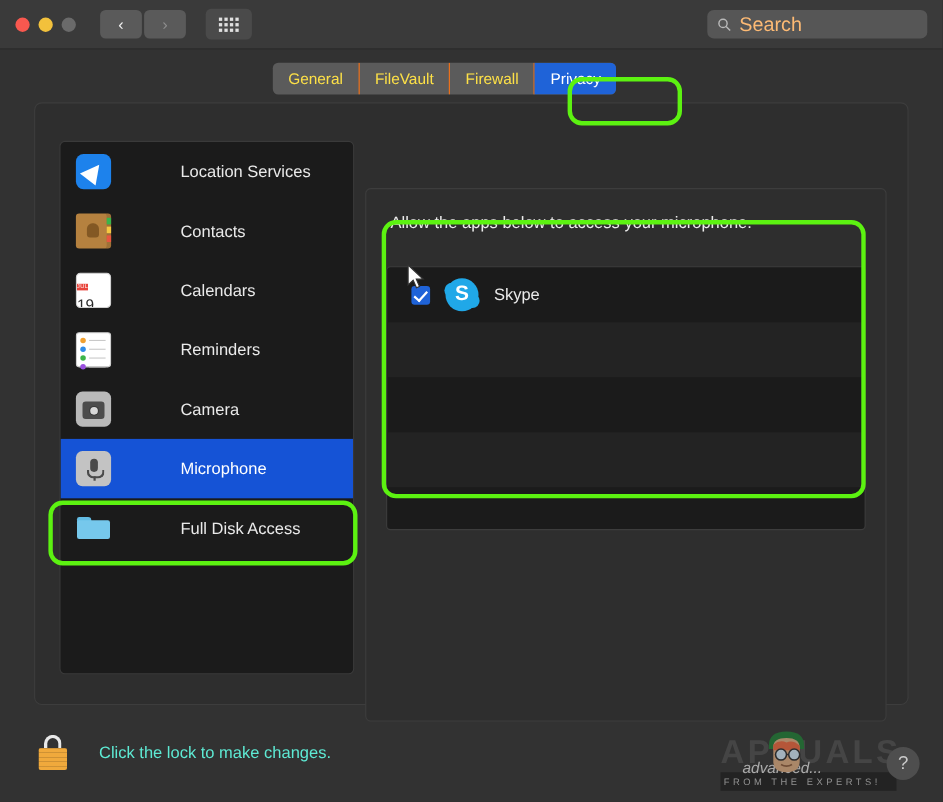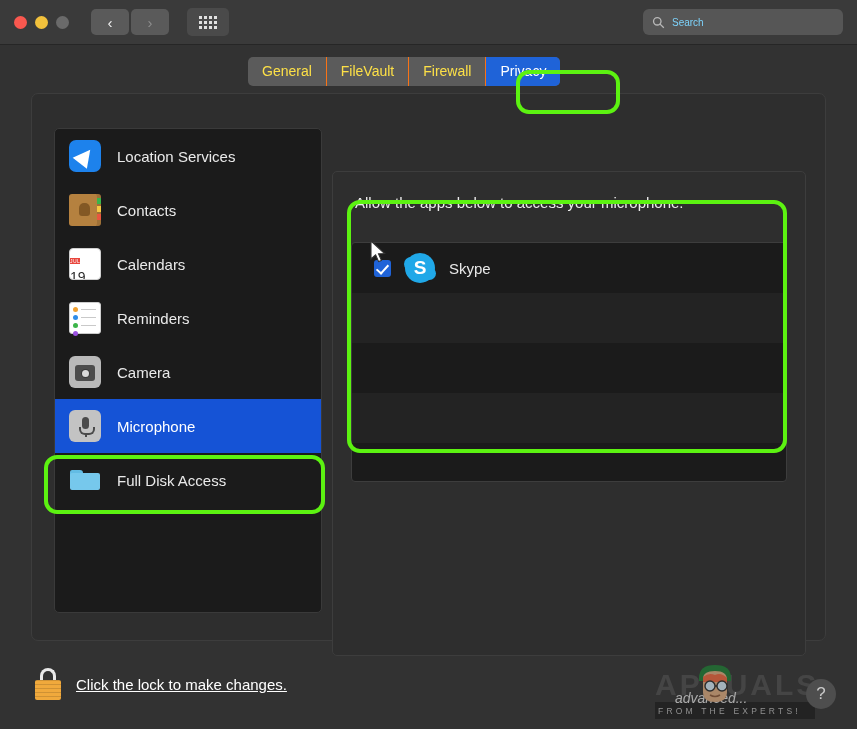--- a/index.html
+++ b/index.html
@@ -47,21 +47,21 @@
     font-size:15px; color:#ededed; pointer-events:none;
   }
 
   .searchbox {
     position:absolute; right:14px; top:9px;
     width:200px; height:26px; border-radius:6px;
     background:#565656;
     display:flex; align-items:center; padding-left:9px; gap:7px;
   }
   .searchbox .mag { width:13px; height:13px; flex:0 0 auto; }
-  .searchbox .ph { font-size:10px; color:#7dd3fc; }
+  .searchbox .ph { font-size:18px; color:#fdba74; }
 
   
   .tabzone { position:relative; height:48px; }
   .tabs {
     position:absolute; left:248px; top:12px;
     display:flex; border-radius:5px; overflow:hidden;
     background:#5b5b5b;
   }
   .tab {
     padding:6px 14px 7px; font-size:14px; color:#fde047;
@@ -85,21 +85,21 @@
 
   .sidebar {
     position:absolute; left:22px; top:34px;
     width:268px; height:485px;
     background:#1b1b1b; border:1px solid #3a3a3a; border-radius:5px;
     overflow:hidden;
   }
   .srow {
     height:54px; display:flex; align-items:center; padding-left:14px; gap:16px;
   }
-  .srow .lbl { font-size:15px; color:#eaeaea; }
+  .srow .lbl { font-size:15px; color:#eaeaea;margin-left:47px; }
   .srow.sel { background:#1553d6; }
   .srow.sel .lbl { color:#fff; }
 
   .ico { width:32px; height:32px; flex:0 0 auto; position:relative; }
 
   
   .ico-location { background:#1d82ec; border-radius:7px; }
   .ico-location::after {
     content:""; position:absolute; left:7px; top:8px;
     width:0; height:0; border-left:9px solid transparent;
@@ -250,21 +250,21 @@
   .lock .shackle {
     position:absolute; left:7px; top:0; width:16px; height:14px;
     border:3px solid #e9e9e9; border-bottom:none; border-radius:8px 8px 0 0;
   }
   .lock .bodyb {
     position:absolute; left:2px; top:12px; width:26px; height:20px;
     background:#f0a93c; border-radius:2px;
     background-image:repeating-linear-gradient(to bottom,
       rgba(0,0,0,.14) 0 1px, transparent 1px 4px);
   }
-  .lockmsg { position:absolute; left:76px; top:20px; font-size:15px; color:#ffffff;text-decoration:underline; }
+  .lockmsg { position:absolute; left:90px; top:20px; font-size:15px; color:#5eead4; }
 
   .watermark {
     position:absolute; left:655px; top:668px; width:160px; height:52px;
     z-index:5; opacity:.72;
   }
   .wm-big {
     position:absolute; left:0; top:0; width:160px;
     font-size:30px; font-weight:bold; letter-spacing:3px;
     color:#4d4d4d; line-height:34px;
   }

